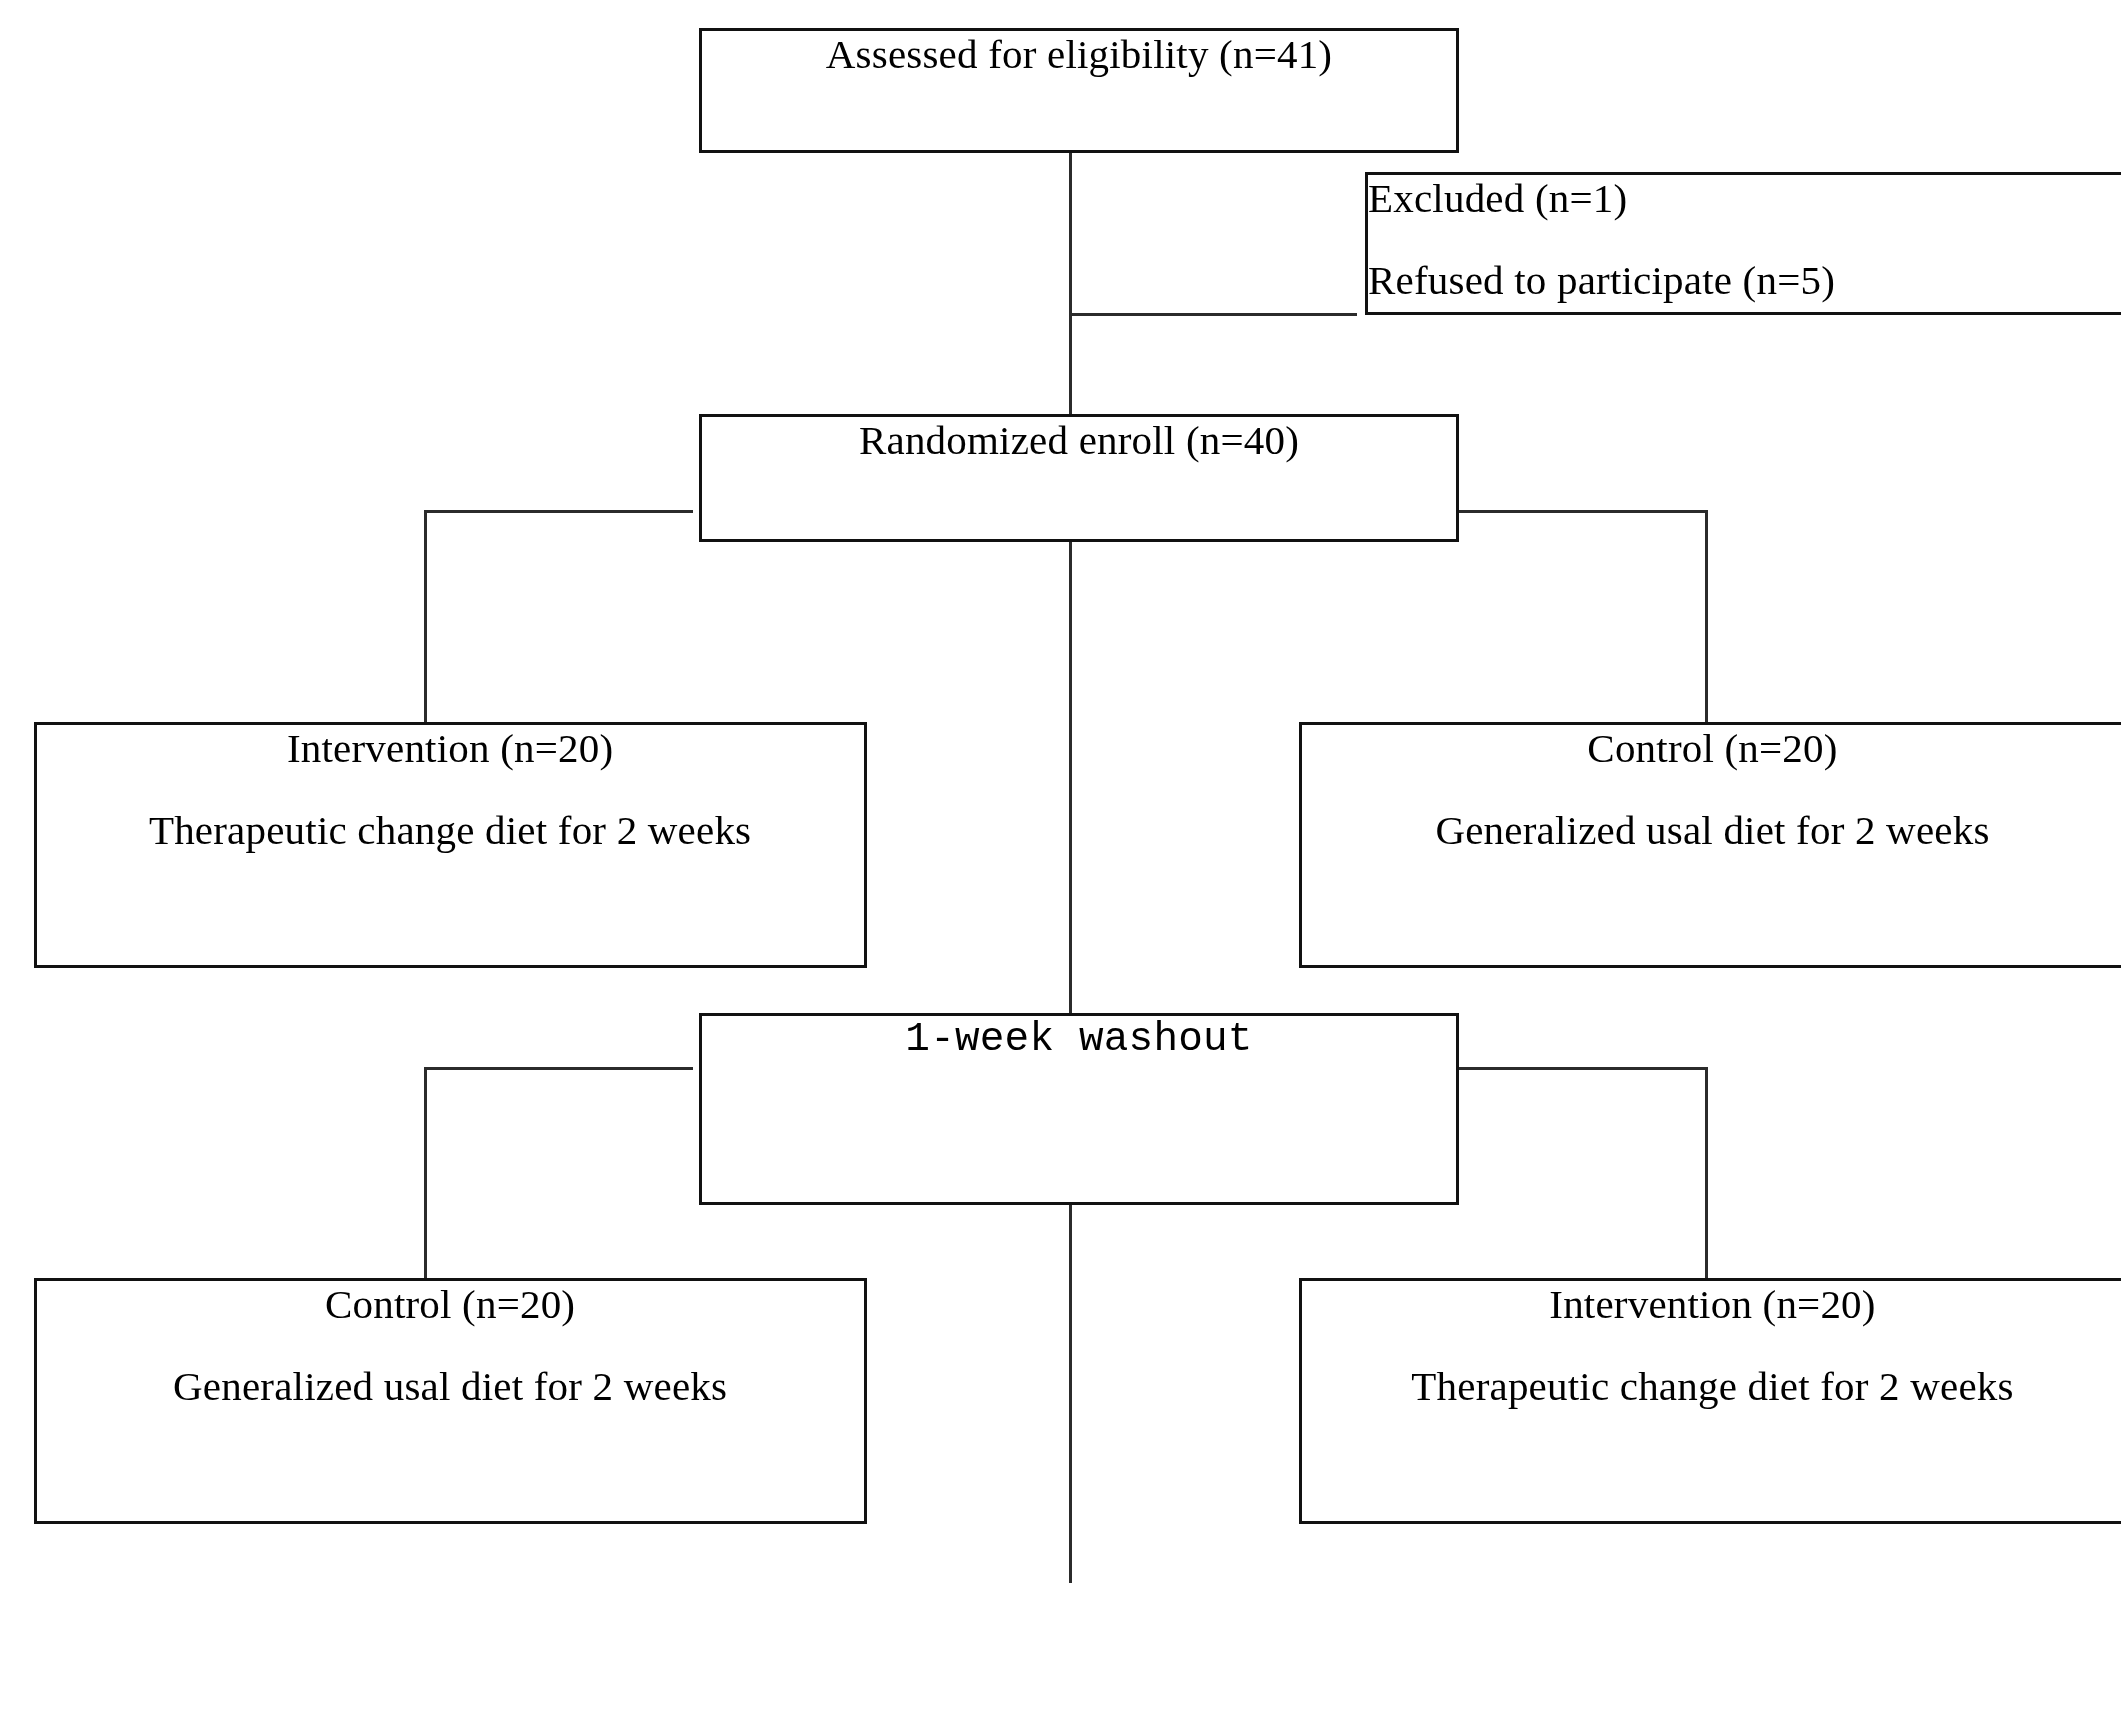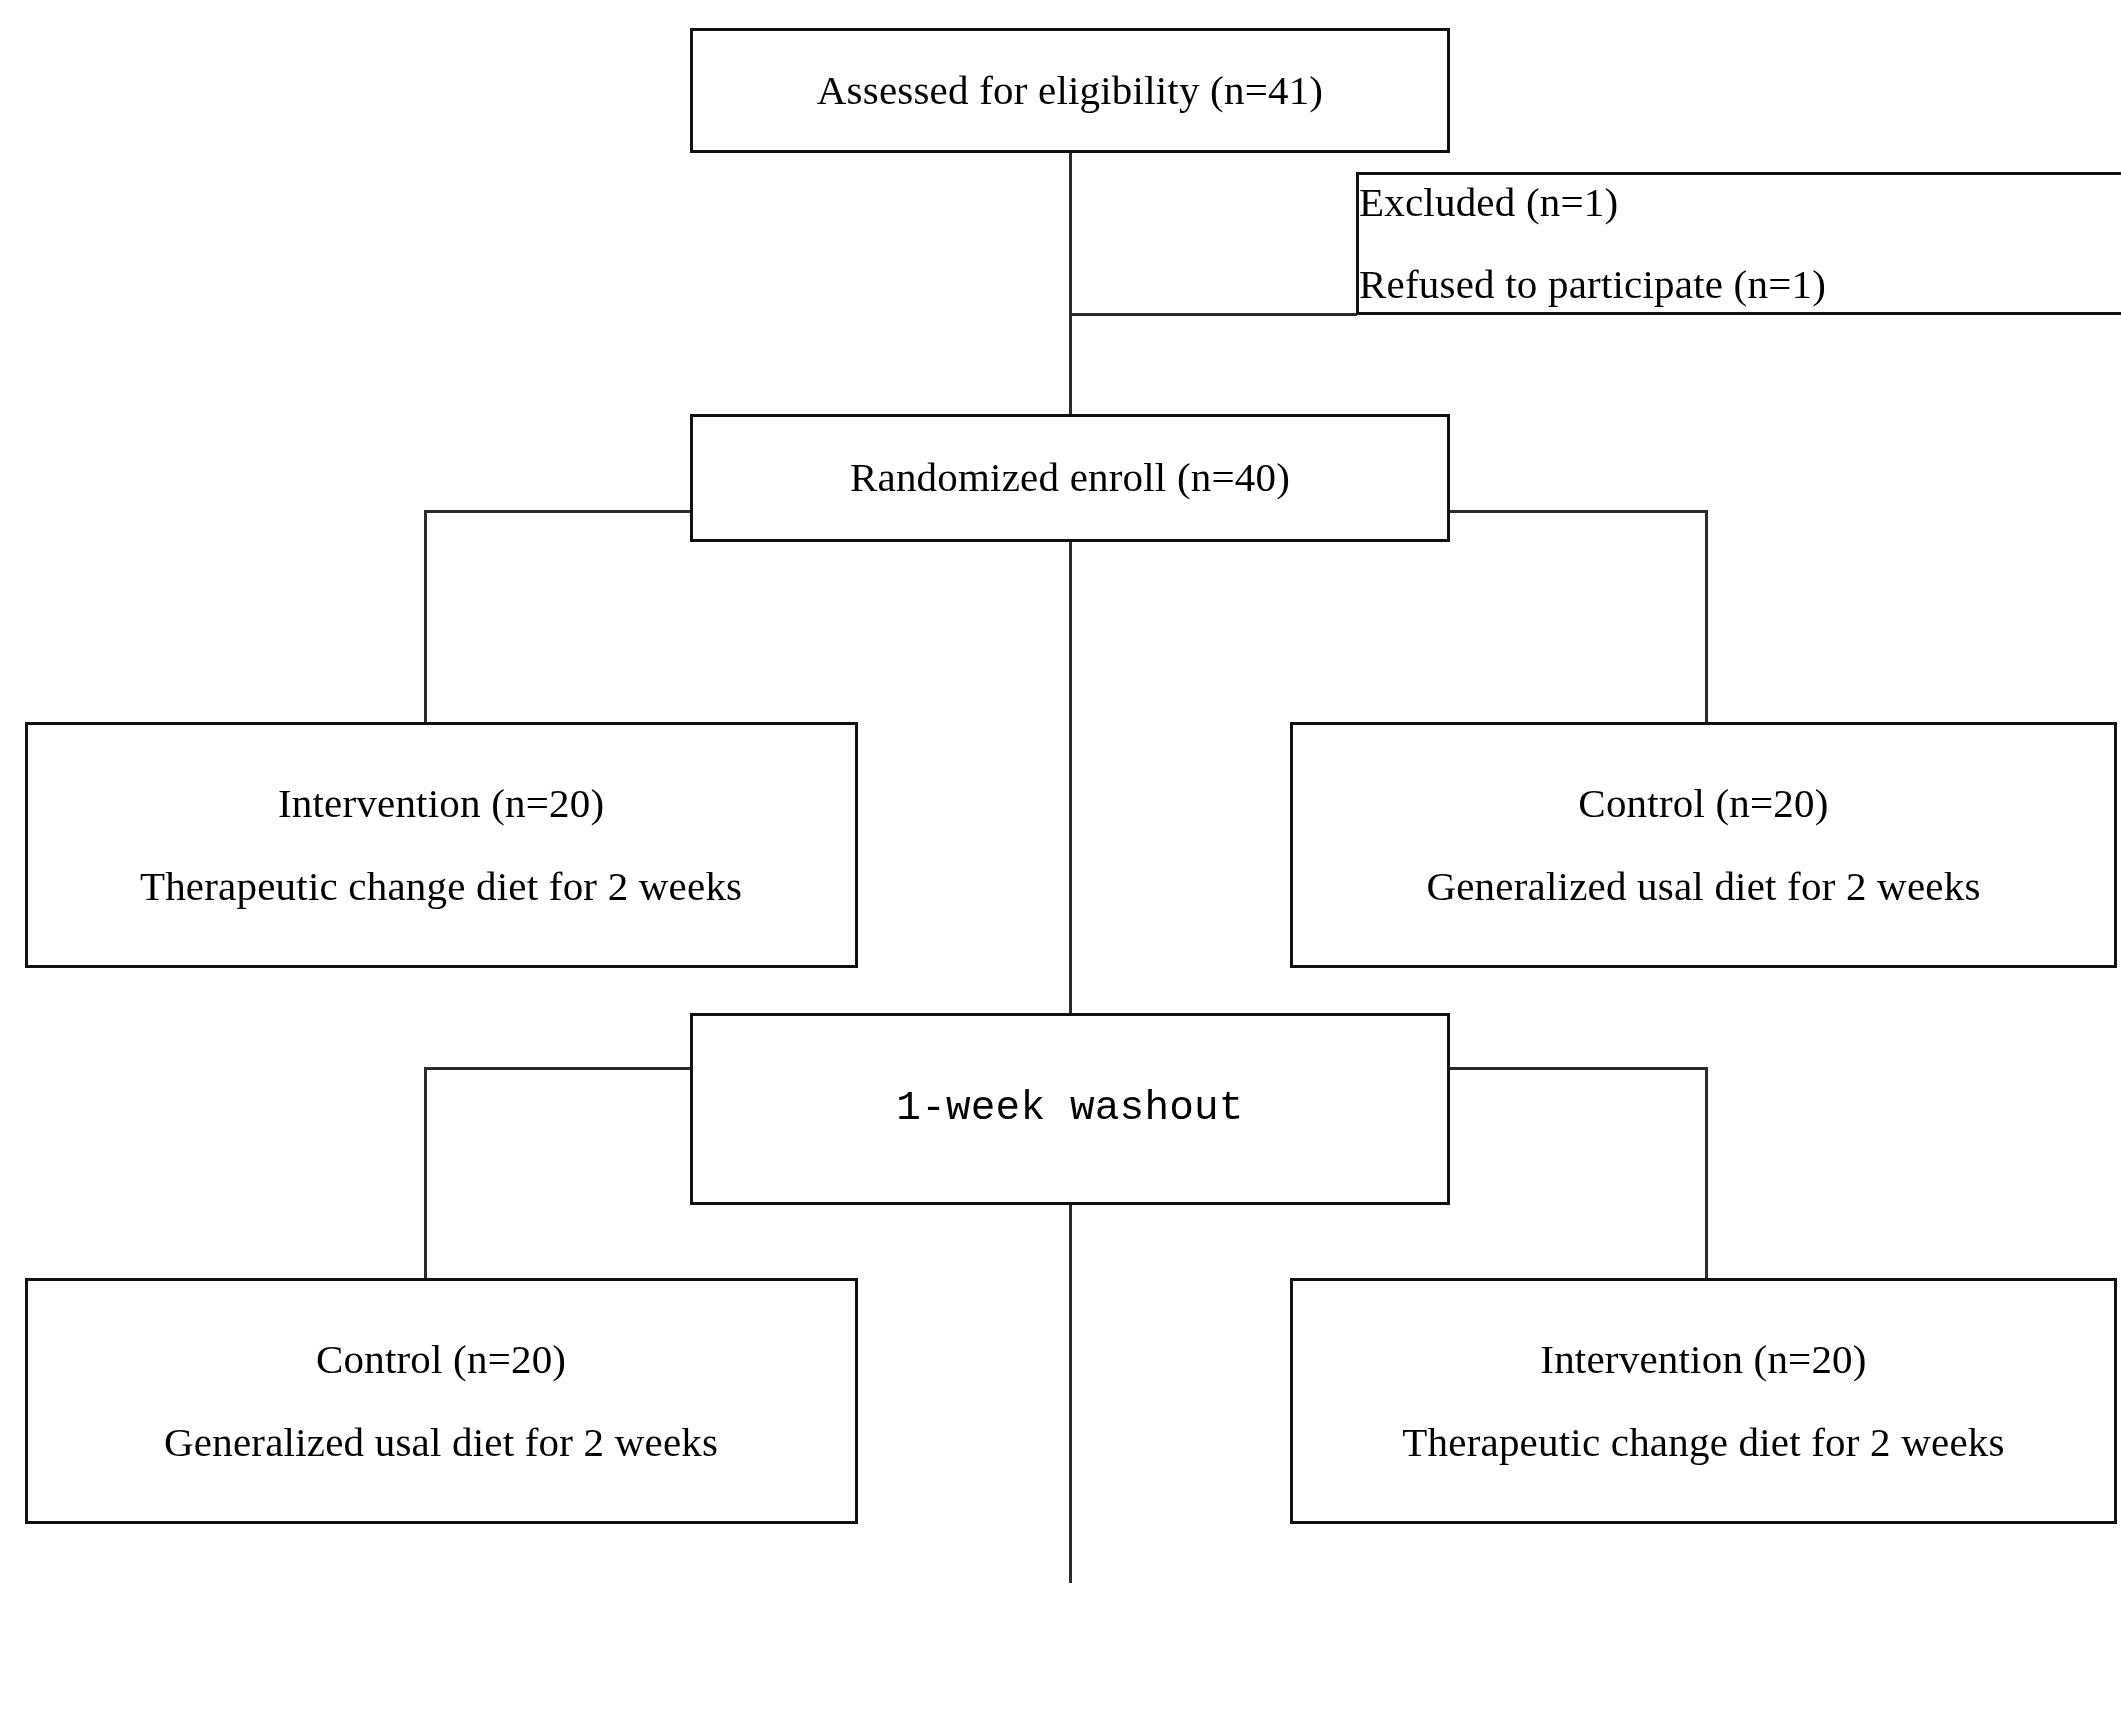--- a/index.html
+++ b/index.html
@@ -20,23 +20,24 @@
 
   
   .node {
     position: absolute;
     box-sizing: border-box;
     border: 3px solid #111111;
     background: #ffffff;
     display: flex;
     flex-direction: column;
     align-items: center;
-    justify-content: center;
+    justify-content: flex-start;
     text-align: center;
     z-index: 3;
+    margin-left: 9px;
   }
   .node .line {
     display: block;
     font-size: 41px;
     line-height: 1.15;
     letter-spacing: 0.2px;
     white-space: nowrap;
   }
   .node .line + .line {
     margin-top: 35px;
@@ -106,21 +107,21 @@
   <div class="conn h" id="c-wash-right-h"></div>
   <div class="conn v" id="c-wash-right-v"></div>
   <div class="conn v" id="c-spine-3"></div>
 
   <div class="node" id="node-assessed">
     <span class="line">Assessed for eligibility (n=41)</span>
   </div>
 
   <div class="node" id="node-excluded">
     <span class="line">Excluded (n=1)</span>
-    <span class="line">Refused to participate (n=1)</span>
+    <span class="line">Refused to participate (n=5)</span>
   </div>
 
   <div class="node" id="node-randomized">
     <span class="line">Randomized enroll (n=40)</span>
   </div>
 
   <div class="node" id="node-interv-top">
     <span class="line">Intervention (n=20)</span>
     <span class="line">Therapeutic change diet for 2 weeks</span>
   </div>

